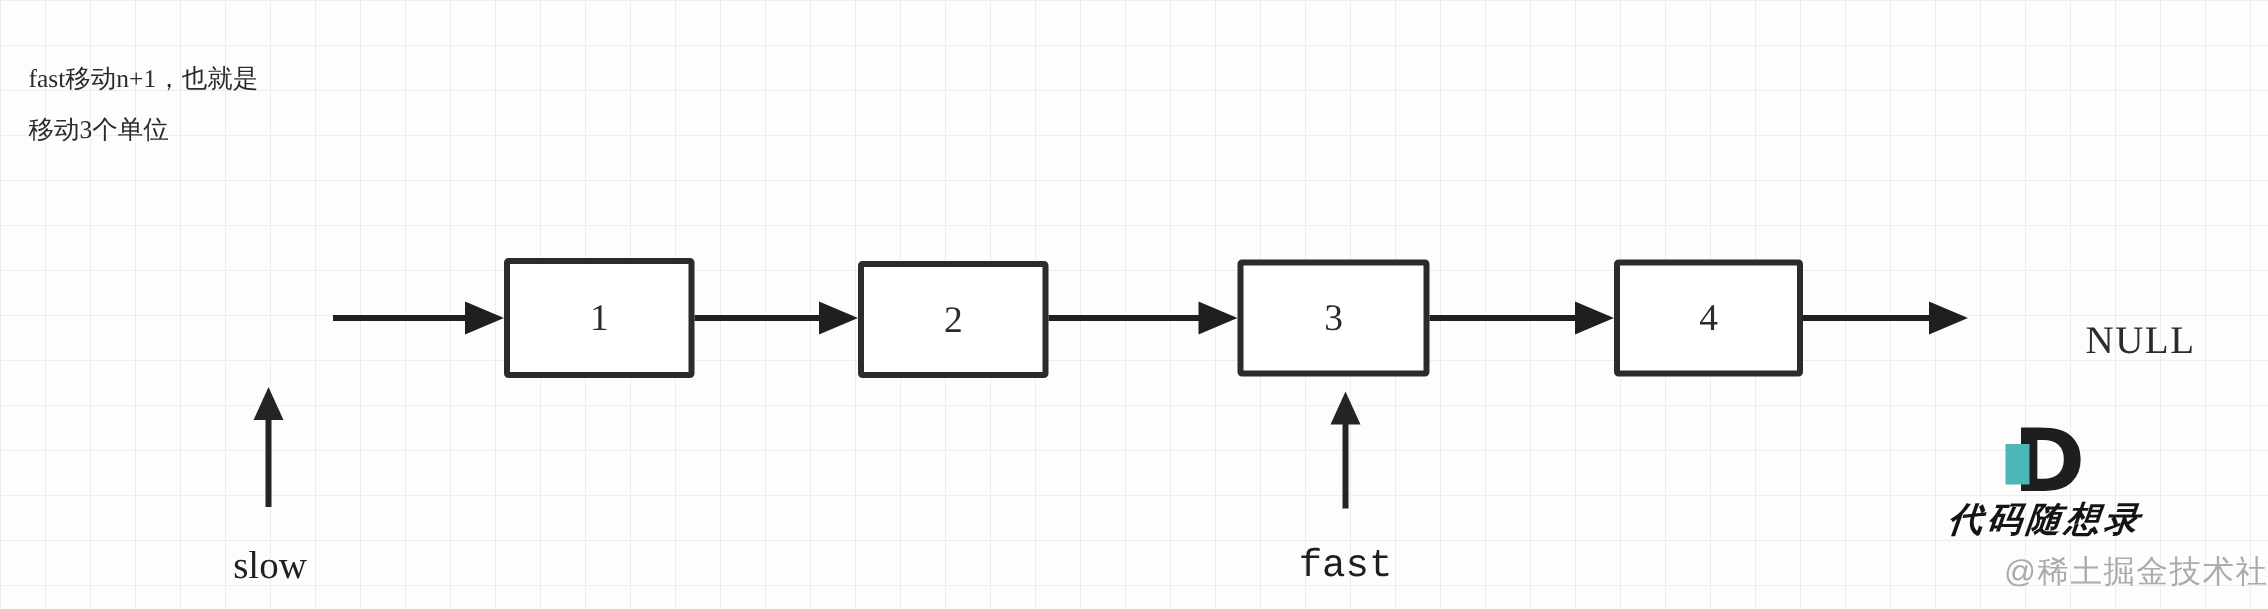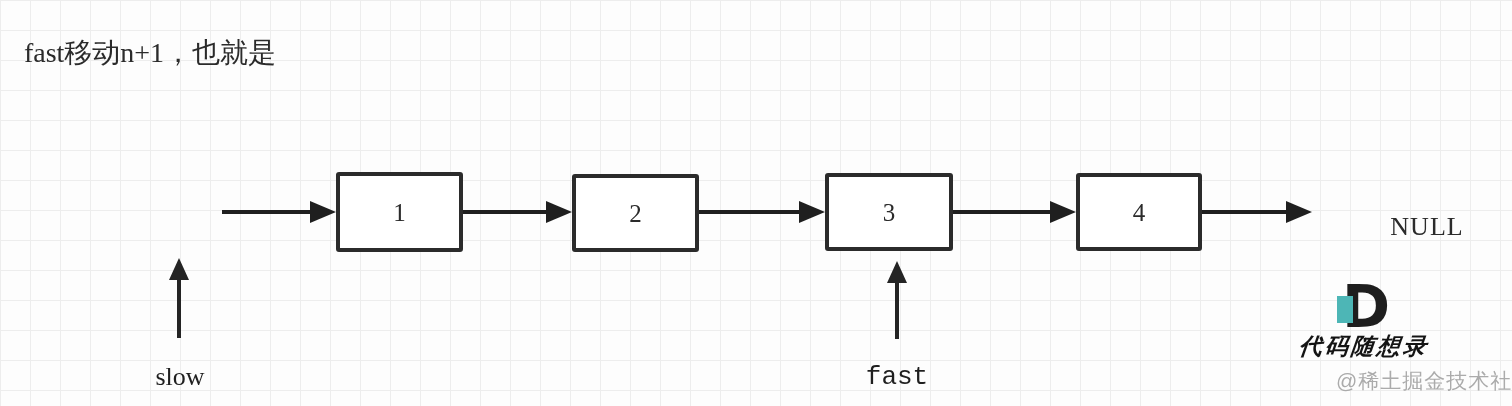--- a/index.html
+++ b/index.html
@@ -15,22 +15,22 @@
     background-size: 30px 30px;
     font-family: "Liberation Serif", "DejaVu Serif", serif;
     color: #242424;
   }
 
   
   .annotation {
     position: absolute;
     left: 19px; top: 36px;
     width: 262px;
-    text-align: center;
-    font-size: 28px;
+    text-align: left;
+    font-size: 17px;
     line-height: 34px;
     color: #2b2b2b;
   }
   .annotation div { white-space: nowrap; }
 
   
   .node {
     position: absolute;
     width: 119px; height: 70px;
     border: 4px solid #2b2b2b;
@@ -130,20 +130,21 @@
     white-space: nowrap;
   }
 </style>
 </head>
 <body>
 
 <div class="canvas">
 
   <div class="annotation">
     <div>fast移动n+1，也就是</div>
+    <div>移动3个单位</div>
   </div>
 
   <div class="node" style="left:336px; top:172px; width:119px; height:72px;">1</div>
   <div class="node" style="left:572px; top:174px;">2</div>
   <div class="node" style="left:825px; top:173px; width:120px;">3</div>
   <div class="node" style="left:1076px; top:173px; width:118px;">4</div>
 
   <div class="null-label">NULL</div>
 
   <div class="harrow" style="left:222px; width:114px;">

